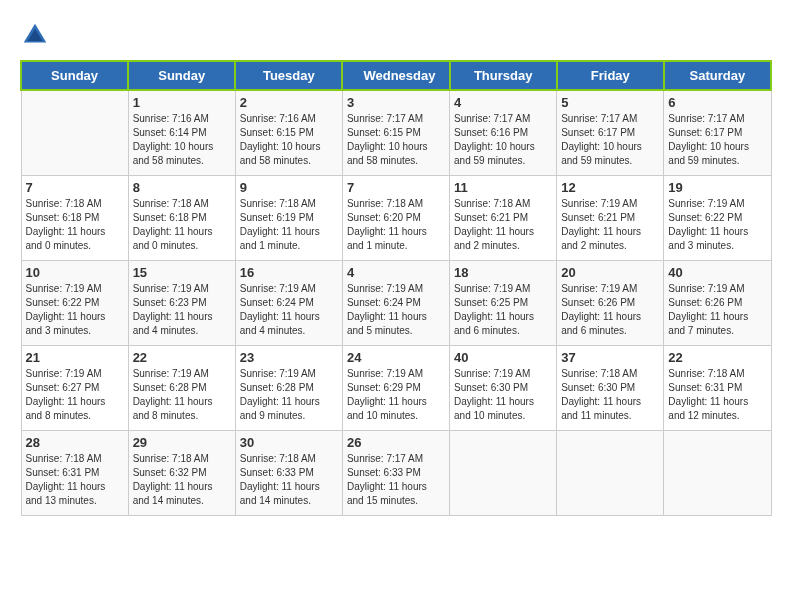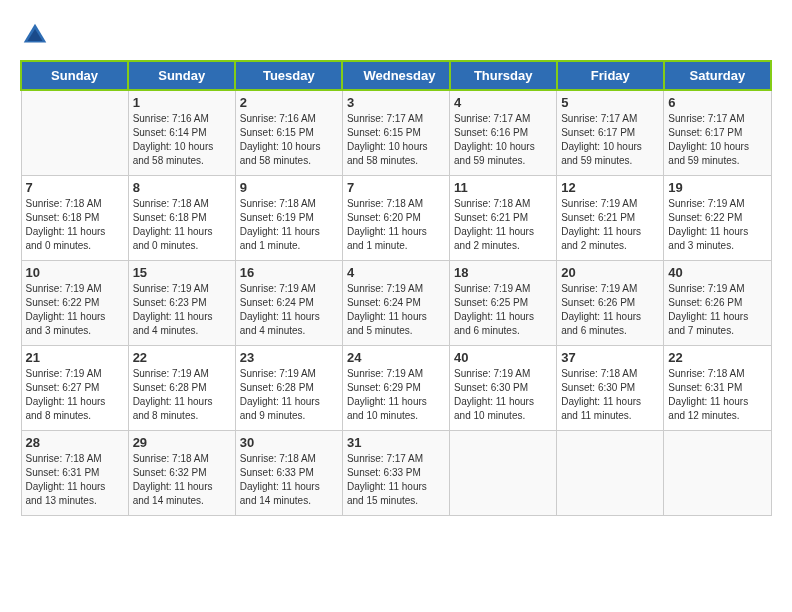--- a/index.html
+++ b/index.html
@@ -337,21 +337,21 @@
 and 14 minutes.</div>
         </td>
         <td>
           <span class="day-number">30</span>
           <div class="day-info" style="white-space: pre-line;">Sunrise: 7:18 AM
 Sunset: 6:33 PM
 Daylight: 11 hours
 and 14 minutes.</div>
         </td>
         <td>
-          <span class="day-number">31</span>
+          <span class="day-number">26</span>
           <div class="day-info" style="white-space: pre-line;">Sunrise: 7:17 AM
 Sunset: 6:33 PM
 Daylight: 11 hours
 and 15 minutes.</div>
         </td>
         <td></td>
         <td></td>
         <td></td>
       </tr>
     </tbody>

